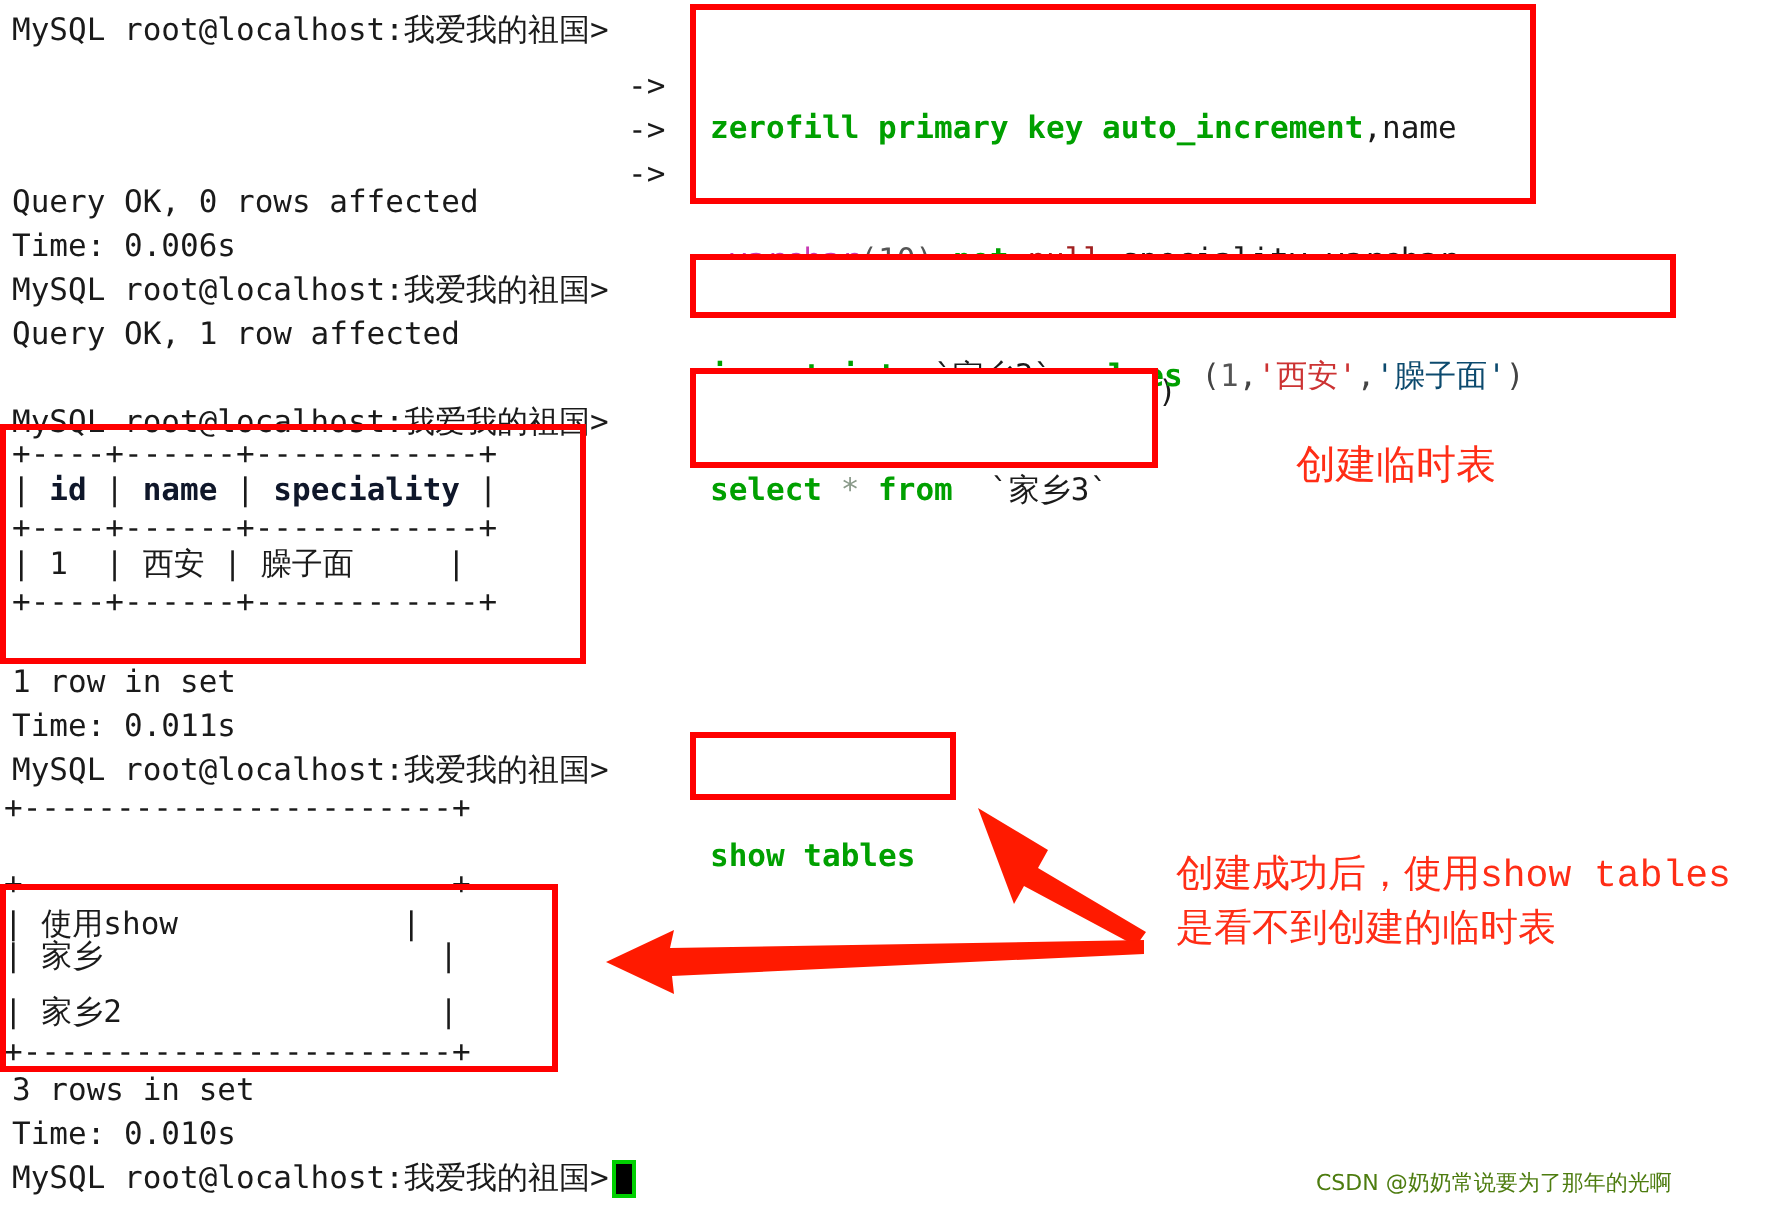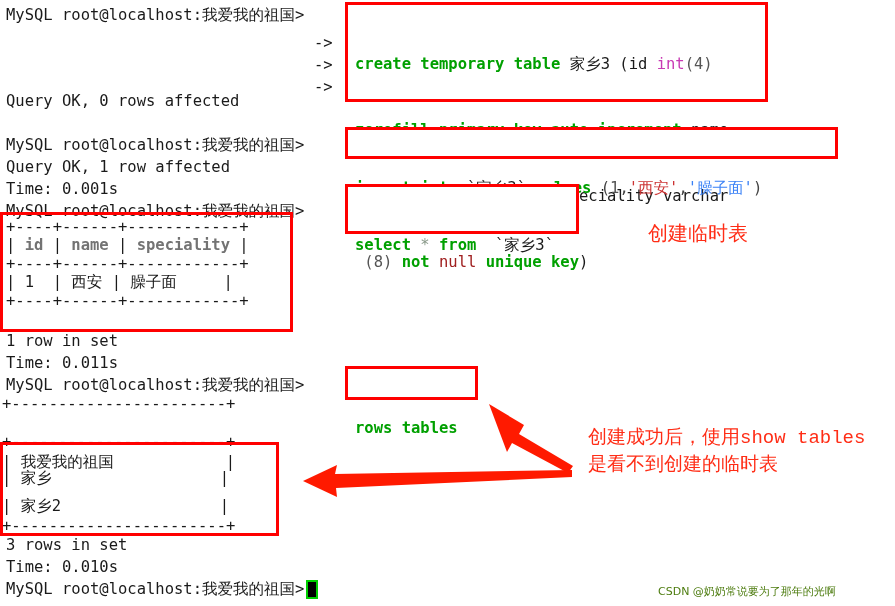--- a/index.html
+++ b/index.html
@@ -26,24 +26,24 @@
     font-size: 15.5px;
     line-height: 22px;
     letter-spacing: 0px;
     color: #1a1a1a;
   }
   .kw      { color: #00a000; font-weight: bold; }
   .typ     { color: #c83ab4; }
   .nul     { color: #a02020; }
   .num     { color: #555555; }
   .str     { color: #cc3333; }
-  .str2    { color: #3b82f6; }
+  .str2    { color: #0c4a6e; }
   .punct   { color: #444444; }
   .star    { color: #8a9a8a; }
-  .ghead   { color: #737373; font-weight: bold; }
+  .ghead   { color: #0f172a; font-weight: bold; }
   .plain   { color: #1a1a1a; }
 
   .sqlbox {
     position: absolute;
     border: 3px solid #ff0000;
     background: #ffffff;
     box-sizing: border-box;
     white-space: pre;
     font-family: "DejaVu Sans Mono", "Liberation Mono", monospace;
     font-size: 15.5px;
@@ -92,69 +92,68 @@
 
 <div id="screen">
 
   <div class="term-line" style="top:4px;"><span class="plain">MySQL root@localhost:我爱我的祖国&gt;</span></div>
 
   <div class="term-line" style="top:32px; left:314px;">-&gt;</div>
   <div class="term-line" style="top:54px; left:314px;">-&gt;</div>
   <div class="term-line" style="top:76px; left:314px;">-&gt;</div>
 
   <div class="term-line" style="top:90px;">Query OK, 0 rows affected</div>
+  <div class="term-line" style="top:112px;">Time: 0.006s</div>
 
   <div class="term-line" style="top:134px;">MySQL root@localhost:我爱我的祖国&gt;</div>
 
   <div class="term-line" style="top:156px;">Query OK, 1 row affected</div>
-  <div class="term-line" style="top:178px;">Time: 0.001s</div>
 
   <div class="term-line" style="top:200px;">MySQL root@localhost:我爱我的祖国&gt;</div>
 
   <div class="term-line" style="top:216px; left:6px;">+----+------+------------+</div>
   <div class="term-line" style="top:234px; left:6px;"><span class="plain">| </span><span class="ghead">id</span><span class="plain"> | </span><span class="ghead">name</span><span class="plain"> | </span><span class="ghead">speciality</span><span class="plain"> |</span></div>
   <div class="term-line" style="top:253px; left:6px;">+----+------+------------+</div>
   <div class="term-line" style="top:271px; left:6px;">| 1  | 西安 | 臊子面     |</div>
   <div class="term-line" style="top:290px; left:6px;">+----+------+------------+</div>
 
   <div class="term-line" style="top:330px;">1 row in set</div>
   <div class="term-line" style="top:352px;">Time: 0.011s</div>
 
   <div class="term-line" style="top:374px;">MySQL root@localhost:我爱我的祖国&gt;</div>
 
   <div class="term-line" style="top:393px; left:2px;">+-----------------------+</div>
   <div class="term-line" style="top:431px; left:2px;">+-----------------------+</div>
-  <div class="term-line" style="top:451px; left:2px;">| 我爱我的祖国            |</div>
+  <div class="term-line" style="top:451px; left:2px;">| 使用show            |</div>
   <div class="term-line" style="top:467px; left:2px;">| 家乡                  |</div>
   <div class="term-line" style="top:495px; left:2px;">| 家乡2                 |</div>
   <div class="term-line" style="top:515px; left:2px;">+-----------------------+</div>
 
   <div class="term-line" style="top:534px;">3 rows in set</div>
   <div class="term-line" style="top:556px;">Time: 0.010s</div>
   <div class="term-line" style="top:578px;">MySQL root@localhost:我爱我的祖国&gt;</div>
 
   <div class="cursor" style="left: 306.312px; top: 580px;"></div>
 
   <div class="sqlbox" style="left:345px; top:2px; width:423px; height:100px; padding:4px 7px;">
-    <div><span class="kw">create</span><span> </span><span class="kw">temporary</span><span> </span><span class="kw">table</span><span class="plain"> 家乡3 (id </span><span class="typ">int</span><span class="num">(4)</span></div>
     <div><span class="kw">zerofill</span><span> </span><span class="kw">primary</span><span> </span><span class="kw">key</span><span> </span><span class="kw">auto_increment</span><span class="plain">,name</span></div>
     <div><span> </span><span class="typ">varchar</span><span class="num">(10) </span><span class="kw">not</span><span> </span><span class="nul">null</span><span class="plain">,speciality varchar</span></div>
     <div><span class="num"> (8) </span><span class="kw">not</span><span> </span><span class="nul">null</span><span> </span><span class="kw">unique</span><span> </span><span class="kw">key</span><span class="plain">)</span></div>
   </div>
 
   <div class="sqlbox" style="left:345px; top:127px; width:493px; height:32px; padding:3px 7px;">
     <div><span class="kw">insert</span><span> </span><span class="kw">into</span><span> </span><span class="plain">`家乡3`</span><span> </span><span class="kw">values</span><span> </span><span class="punct">(</span><span class="num">1</span><span class="punct">,</span><span class="str">'西安'</span><span class="punct">,</span><span class="str2">'臊子面'</span><span class="punct">)</span></div>
   </div>
 
   <div class="sqlbox" style="left:345px; top:184px; width:234px; height:50px; padding:3px 7px;">
     <div><span class="kw">select</span><span> </span><span class="star">*</span><span> </span><span class="kw">from</span><span>  </span><span class="plain">`家乡3`</span></div>
   </div>
 
   <div class="sqlbox" style="left:345px; top:366px; width:133px; height:34px; padding:4px 7px;">
-    <div><span class="kw">rows</span><span> </span><span class="kw">tables</span></div>
+    <div><span class="kw">show</span><span> </span><span class="kw">tables</span></div>
   </div>
 
   <div class="redbox" style="left:0px; top:212px; width:293px; height:120px;"></div>
 
   <div class="redbox" style="left:0px; top:442px; width:279px; height:94px;"></div>
 
   <svg class="arrow-layer" viewBox="0 0 895 606">
 
     <g>
       <polygon points="489,404 524,425 519,434 573,466 568,473 512,443 507,452" fill="#ff1a00"></polygon>

